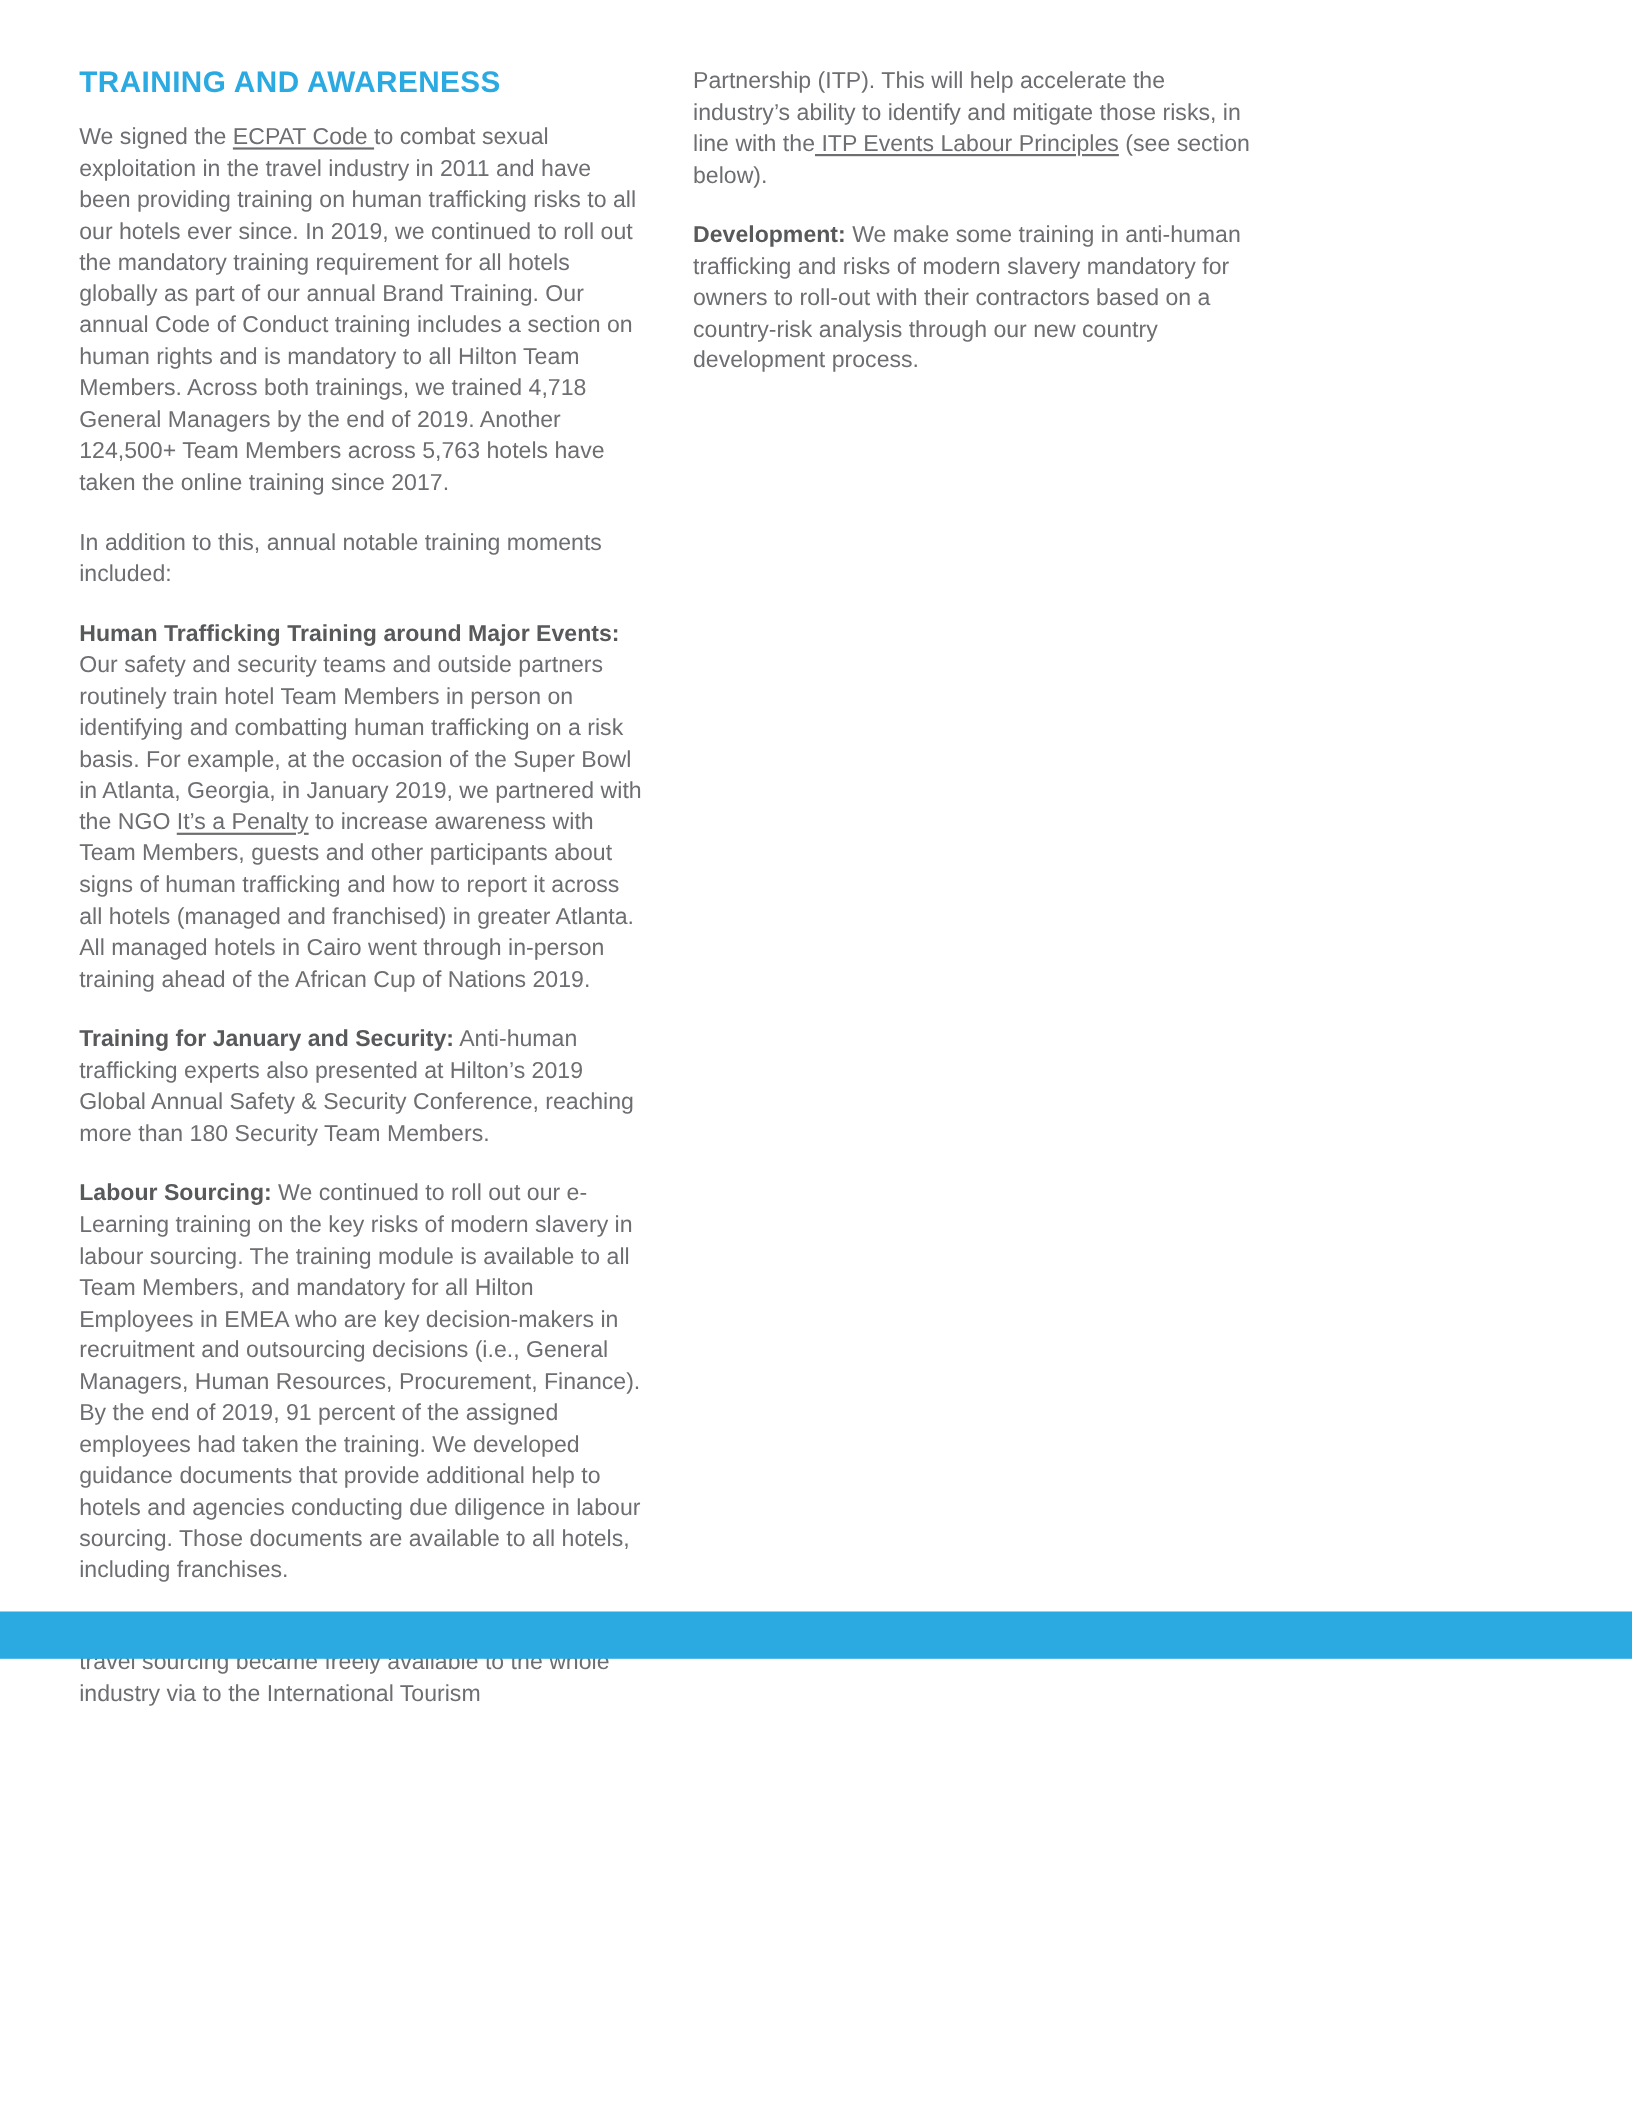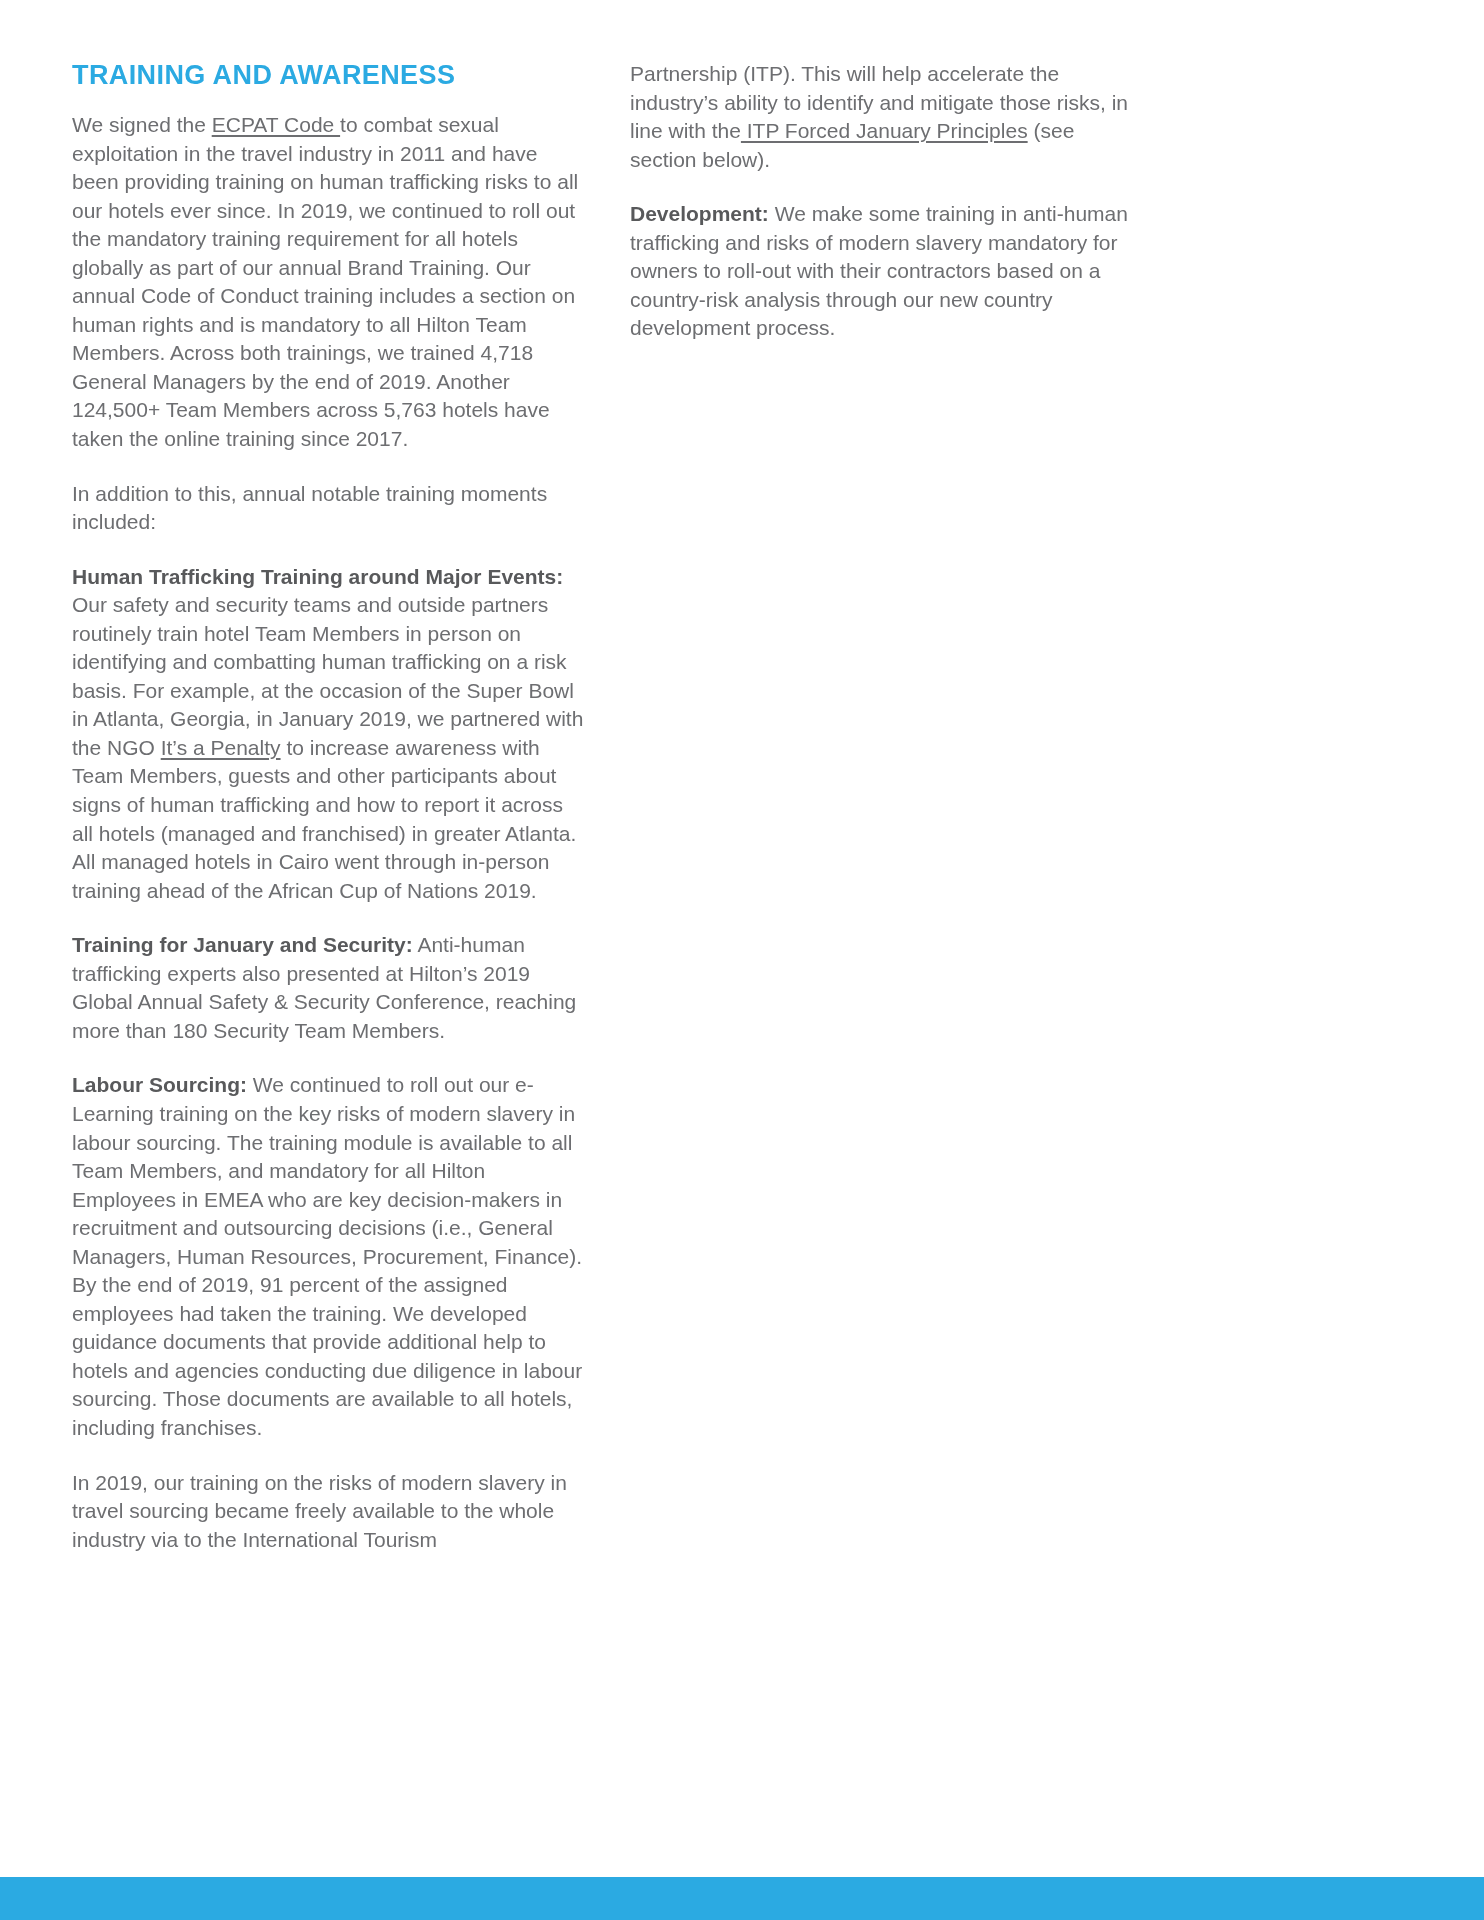--- a/index.html
+++ b/index.html
@@ -6,21 +6,21 @@
   html, body { background: #ffffff; }
   body {
     width: 1484px;
     height: 1920px;
     font-family: "Liberation Sans", sans-serif;
     position: relative;
     overflow: hidden;
   }
   .page {
     width: 1484px;
-    height: 1920px;
+    height: 1508px;
     position: relative;
     background: #ffffff;
   }
   .columns {
     display: flex;
     gap: 44px;
     padding: 60px 0 0 72px;
   }
   .col { width: 514px; flex: 0 0 514px; }
   h1.section-heading {
@@ -70,21 +70,21 @@
       <p class="body-para"><strong>Human Trafficking Training around Major Events:</strong><span> Our safety and security teams and outside partners routinely train hotel Team Members in person on identifying and combatting human trafficking on a risk basis. For example, at the occasion of the Super Bowl in Atlanta, Georgia, in January 2019, we partnered with the NGO </span><a href="#" class="doc-link">It’s a Penalty</a><span> to increase awareness with Team Members, guests and other participants about signs of human trafficking and how to report it across all hotels (managed and franchised) in greater Atlanta. All managed hotels in Cairo went through in-person training ahead of the African Cup of Nations 2019.</span></p>
 
       <p class="body-para"><strong>Training for January and Security:</strong><span>  Anti-human trafficking experts also presented at Hilton’s 2019 Global Annual Safety &amp; Security Conference, reaching more than 180 Security Team Members.</span></p>
 
       <p class="body-para"><strong>Labour Sourcing:</strong><span>  We continued to roll out our e-Learning training on the key risks of modern slavery in labour sourcing. The training module is available to all Team Members, and mandatory for all Hilton Employees in EMEA who are key decision-makers in recruitment and outsourcing decisions (i.e., General Managers, Human Resources, Procurement, Finance). By the end of 2019, 91 percent of the assigned employees had taken the training. We developed guidance documents that provide additional help to hotels and agencies conducting due diligence in labour sourcing. Those documents are available to all hotels, including franchises.</span></p>
 
       <p class="body-para">In 2019, our training on the risks of modern slavery in travel sourcing became freely available to the whole industry via to the International Tourism</p>
     </section>
 
     <section class="col">
-      <p class="body-para"><span>Partnership (ITP). This will help accelerate the industry’s ability to identify and mitigate those risks, in line with the</span><a href="#" class="doc-link"> ITP Forced January Principles</a><span> (see section below).</span></p>
+      <p class="body-para"><span>Partnership (ITP). This will help accelerate the industry’s ability to identify and mitigate those risks, in line with the</span><a href="#" class="doc-link"> ITP Events Labour Principles</a><span> (see section below).</span></p>
 
       <p class="body-para"><strong>Development:</strong><span>  We make some training in anti-human trafficking and risks of modern slavery mandatory for owners to roll-out with their contractors based on a country-risk analysis through our new country development process.</span></p>
     </section>
 
   </div>
 
   <div class="footer-bar"></div>
 </div>
 
 </body></html>

